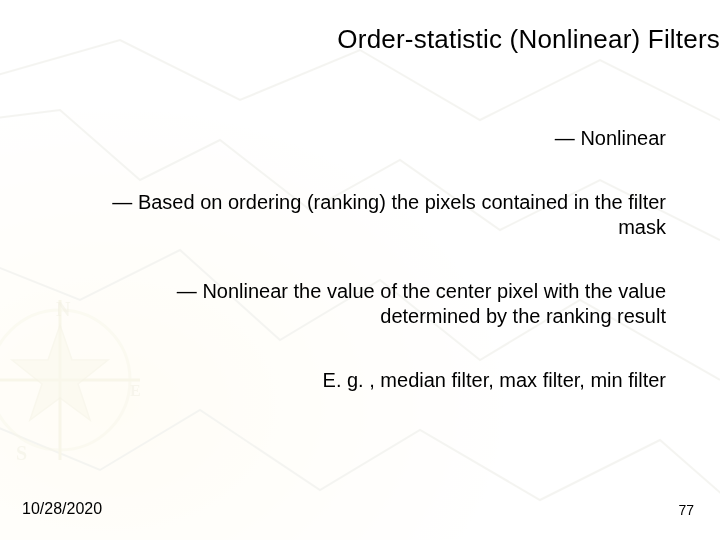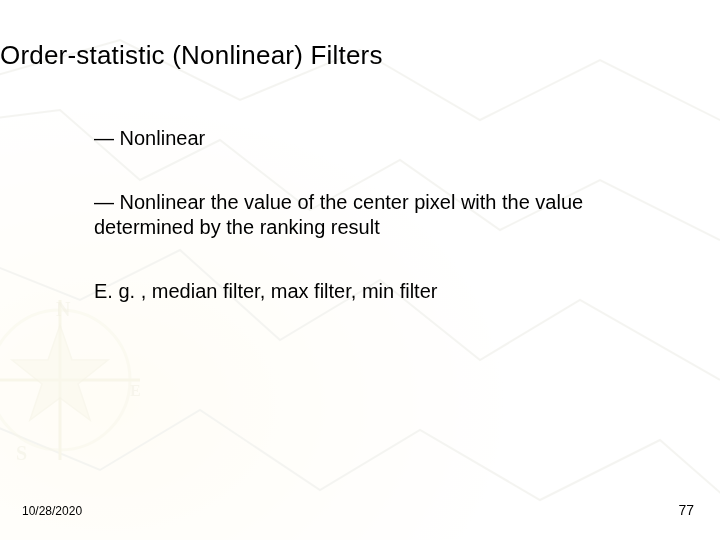--- a/index.html
+++ b/index.html
@@ -20,50 +20,51 @@
   }
   .slide {
     position: relative;
     z-index: 1;
     width: 720px;
     height: 540px;
     box-sizing: border-box;
   }
   .title {
     position: absolute;
-    top: 40px;
+    top: 24px;
     left: 0;
     right: 0;
-    text-align: left;
+    text-align: right;
     font-size: 26px;
     font-weight: 400;
     color: #000;
     letter-spacing: 0.2px;
   }
   .body {
     position: absolute;
     top: 126px;
     left: 94px;
     right: 54px;
     color: #000;
   }
   .point {
     font-size: 20px;
     line-height: 1.22;
     margin-bottom: 40px;
     font-weight: 400;
+    text-align: right;
   }
   .point:last-of-type {
     margin-bottom: 0;
   }
   .footer-date {
     position: absolute;
     left: 22px;
     bottom: 22px;
-    font-size: 12px;
+    font-size: 16px;
     color: #000;
     text-align: center;
   }
   .footer-page {
     position: absolute;
     right: 26px;
     bottom: 22px;
     font-size: 14px;
     color: #000;
   }
@@ -97,20 +98,21 @@
     <text x="130" y="396" font-size="16">E</text>
   </g>
 </svg>
 
 <div class="slide">
 
   <div class="title">Order-statistic (Nonlinear) Filters</div>
 
   <div class="body">
     <div class="point">— Nonlinear</div>
+    <div class="point">— Based on ordering (ranking) the pixels contained in the filter mask</div>
     <div class="point">— Nonlinear the value of the center pixel with the value determined by the ranking result</div>
     <div class="point">E. g. , median filter, max filter, min filter</div>
   </div>
 
   <div class="footer-date">10/28/2020</div>
   <div class="footer-page">77</div>
 
 </div>
 
 </body></html>

